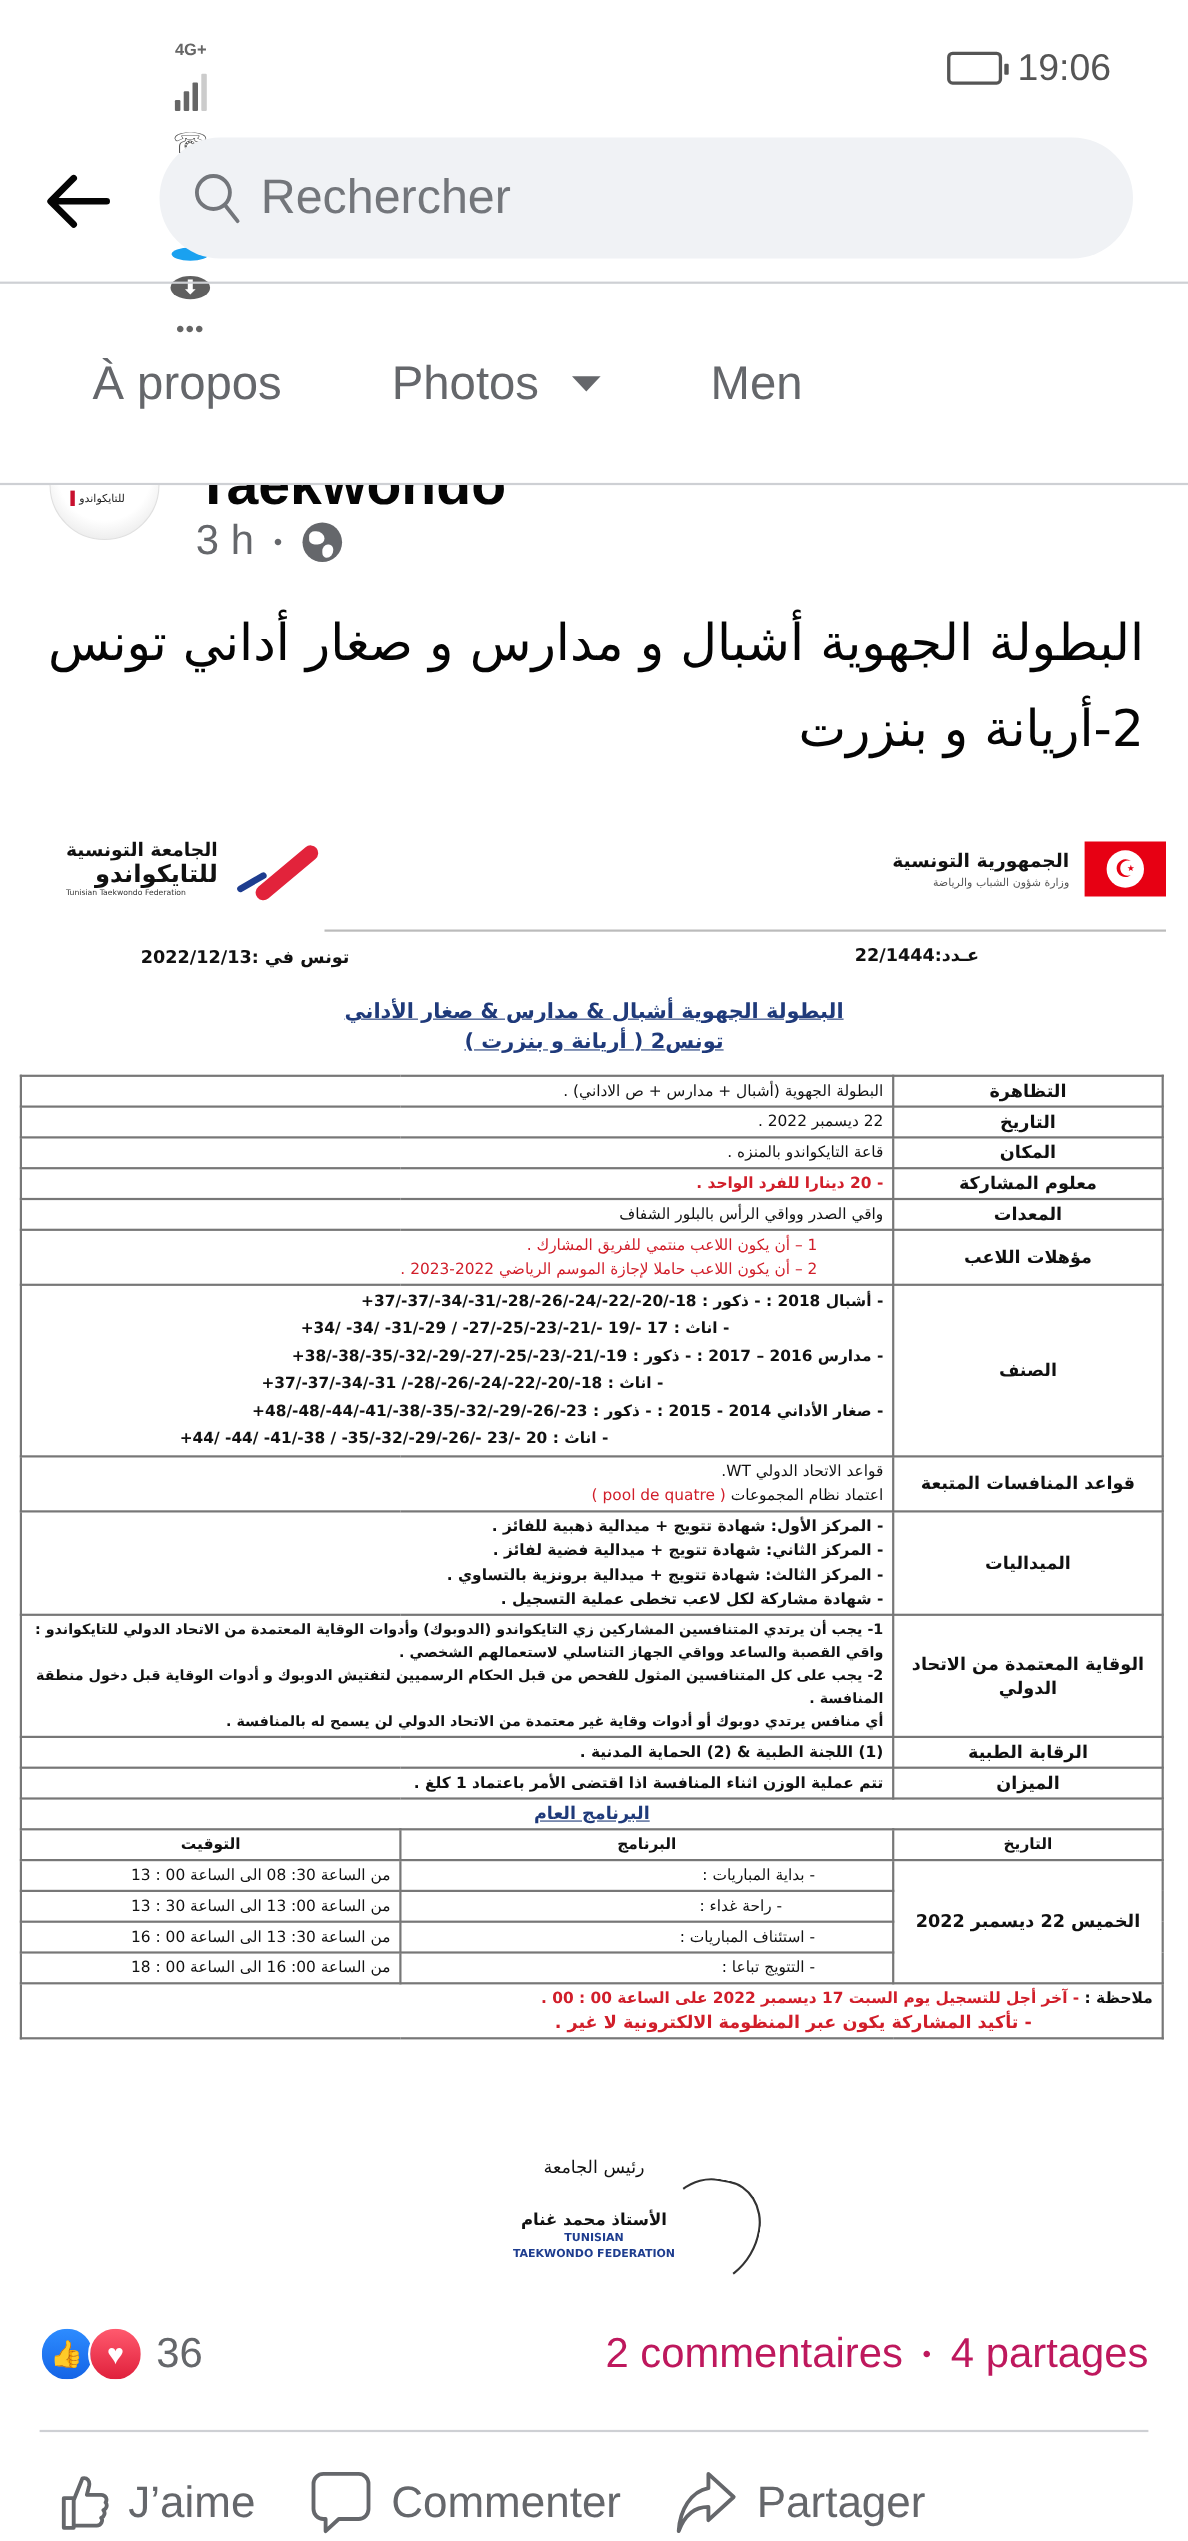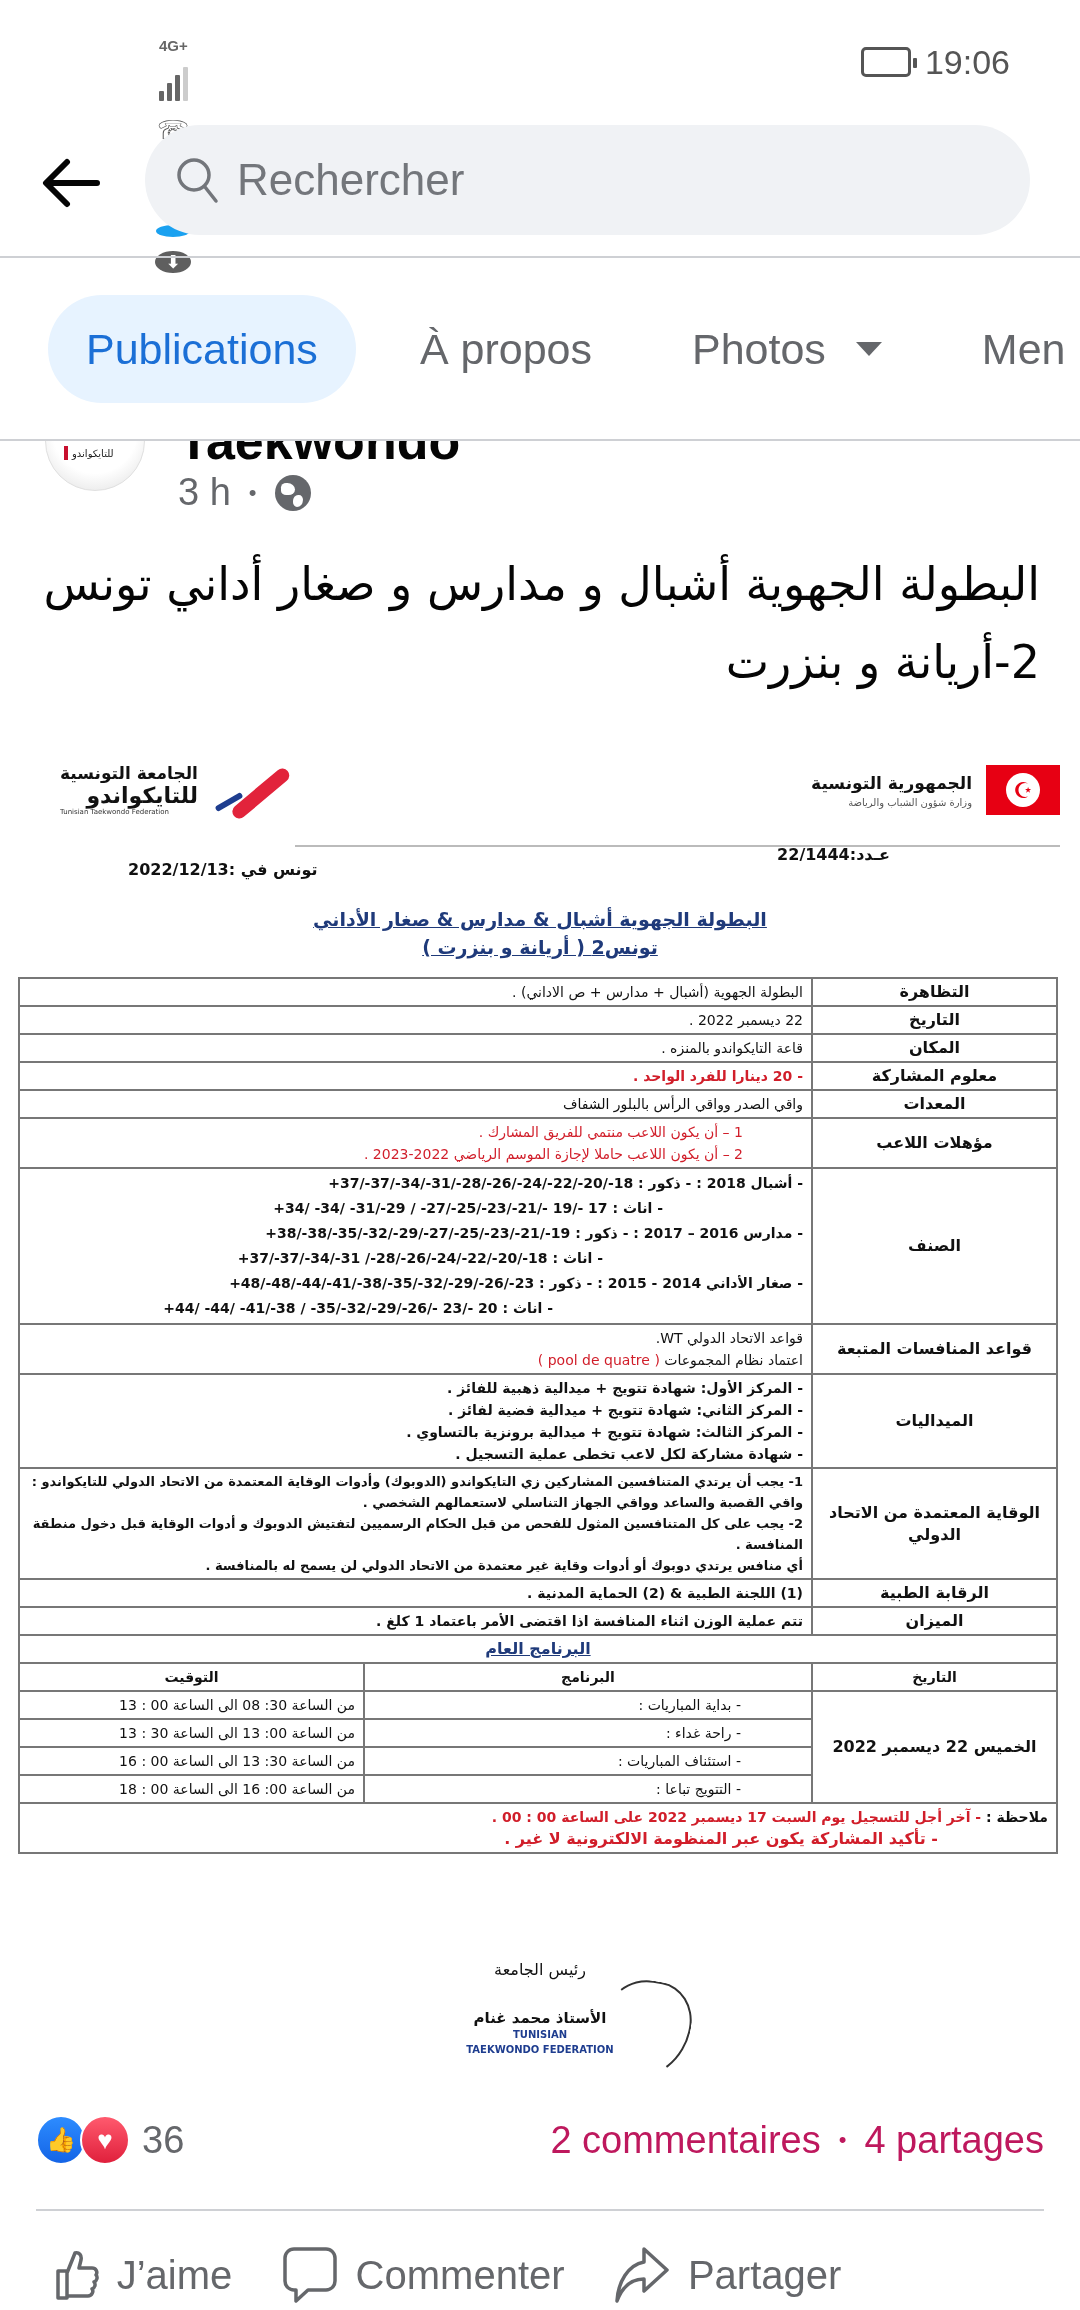--- a/index.html
+++ b/index.html
@@ -62,21 +62,21 @@
   .rep-text .l2 { font-size: 10px; color: #555; margin-top: 4px; }
   .fed-logo { position: absolute; left: 60px; top: 14px; display: flex; align-items: center; gap: 6px; direction: ltr; }
   .fed-logo .swoosh { width: 90px; height: 80px; position: relative; }
   .fed-logo .swoosh .r { position: absolute; left: 30px; top: 0; width: 70px; height: 14px; background: #e2233b; transform: rotate(-40deg); transform-origin: left; top: 60px; border-radius: 8px; }
   .fed-logo .swoosh .b { position: absolute; left: 10px; top: 50px; width: 30px; height: 6px; background: #1e3d8f; transform: rotate(-30deg); border-radius: 3px; }
   .fed-text { text-align: right; direction: rtl; }
   .fed-text .l1 { font-size: 17px; font-weight: bold; }
   .fed-text .l2 { font-size: 22px; font-weight: bold; }
   .fed-text .l3 { font-size: 7px; direction: ltr; text-align: left; color: #333; }
   .doc-hr { position: absolute; top: 110px; left: 295px; right: 20px; height: 2px; background: #bbb; }
-  .ref-no { position: absolute; right: 190px; top: 110px; font-size: 16px; font-weight: bold; }
+  .ref-no { position: absolute; right: 190px; top: 124px; font-size: 16px; font-weight: bold; }
   .doc-date { position: absolute; left: 128px; top: 125px; font-size: 16px; font-weight: bold; }
   .doc-title { position: absolute; top: 170px; left: 0; width: 1080px; text-align: center; font-size: 19px; font-weight: bold; line-height: 28px; color: #1f3a7a; }
   .doc-title span { text-decoration: underline; }
 
   table.info { position: absolute; top: 242px; left: 18px; width: 1040px; border-collapse: collapse; font-size: 14px; }
   table.info td { border: 2px solid #777; padding: 2px 8px; vertical-align: middle; line-height: 22px; }
   table.info td.lab { width: 245px; text-align: center; font-weight: bold; font-size: 16px; }
   table.info td.val { text-align: right; }
   .red { color: #d11e2a; }
   .bold { font-weight: bold; }
@@ -140,23 +140,20 @@
     <svg width="44" height="48" viewBox="0 0 44 48">
         <circle cx="19" cy="19" r="15" stroke="#73767b" stroke-width="3.5" fill="none"></circle>
         <path d="M30 31 L41 45" stroke="#73767b" stroke-width="3.5" stroke-linecap="round"></path>
       </svg>
     <span class="placeholder">Rechercher</span>
   </div>
 </div>
 <div class="divider-top"></div>
 
 <div class="tabs">
-  <div class="tab active">
-      <span>Publications</span>
-    </div>
   <div class="tab">
       <span>À propos</span>
     </div>
   <div class="tab">
       <span>Photos</span>
       <span class="caret"></span>
     </div>
   <div class="tab">
       <span>Men</span>
     </div>
@@ -289,21 +286,21 @@
           <td class="sched-h">التاريخ</td>
           <td class="sched-h">البرنامج</td>
           <td class="sched-h" style="width:345px">التوقيت</td>
         </tr>
     <tr>
           <td class="lab" rowspan="4">الخميس 22 ديسمبر 2022</td>
           <td class="val" style="padding-right:70px">- بداية المباريات :</td>
           <td class="val">من الساعة 30: 08 الى الساعة 00 : 13</td>
         </tr>
     <tr>
-          <td class="val" style="padding-right:70px">- راحة غداء :</td>
+          <td class="val" style="padding-right:100px">- راحة غداء :</td>
           <td class="val">من الساعة 00: 13 الى الساعة 30 : 13</td>
         </tr>
     <tr>
           <td class="val" style="padding-right:70px">- استئناف المباريات :</td>
           <td class="val">من الساعة 30: 13 الى الساعة 00 : 16</td>
         </tr>
     <tr>
           <td class="val" style="padding-right:70px">- التتويج تباعا :</td>
           <td class="val">من الساعة 00: 16 الى الساعة 00 : 18</td>
         </tr>

